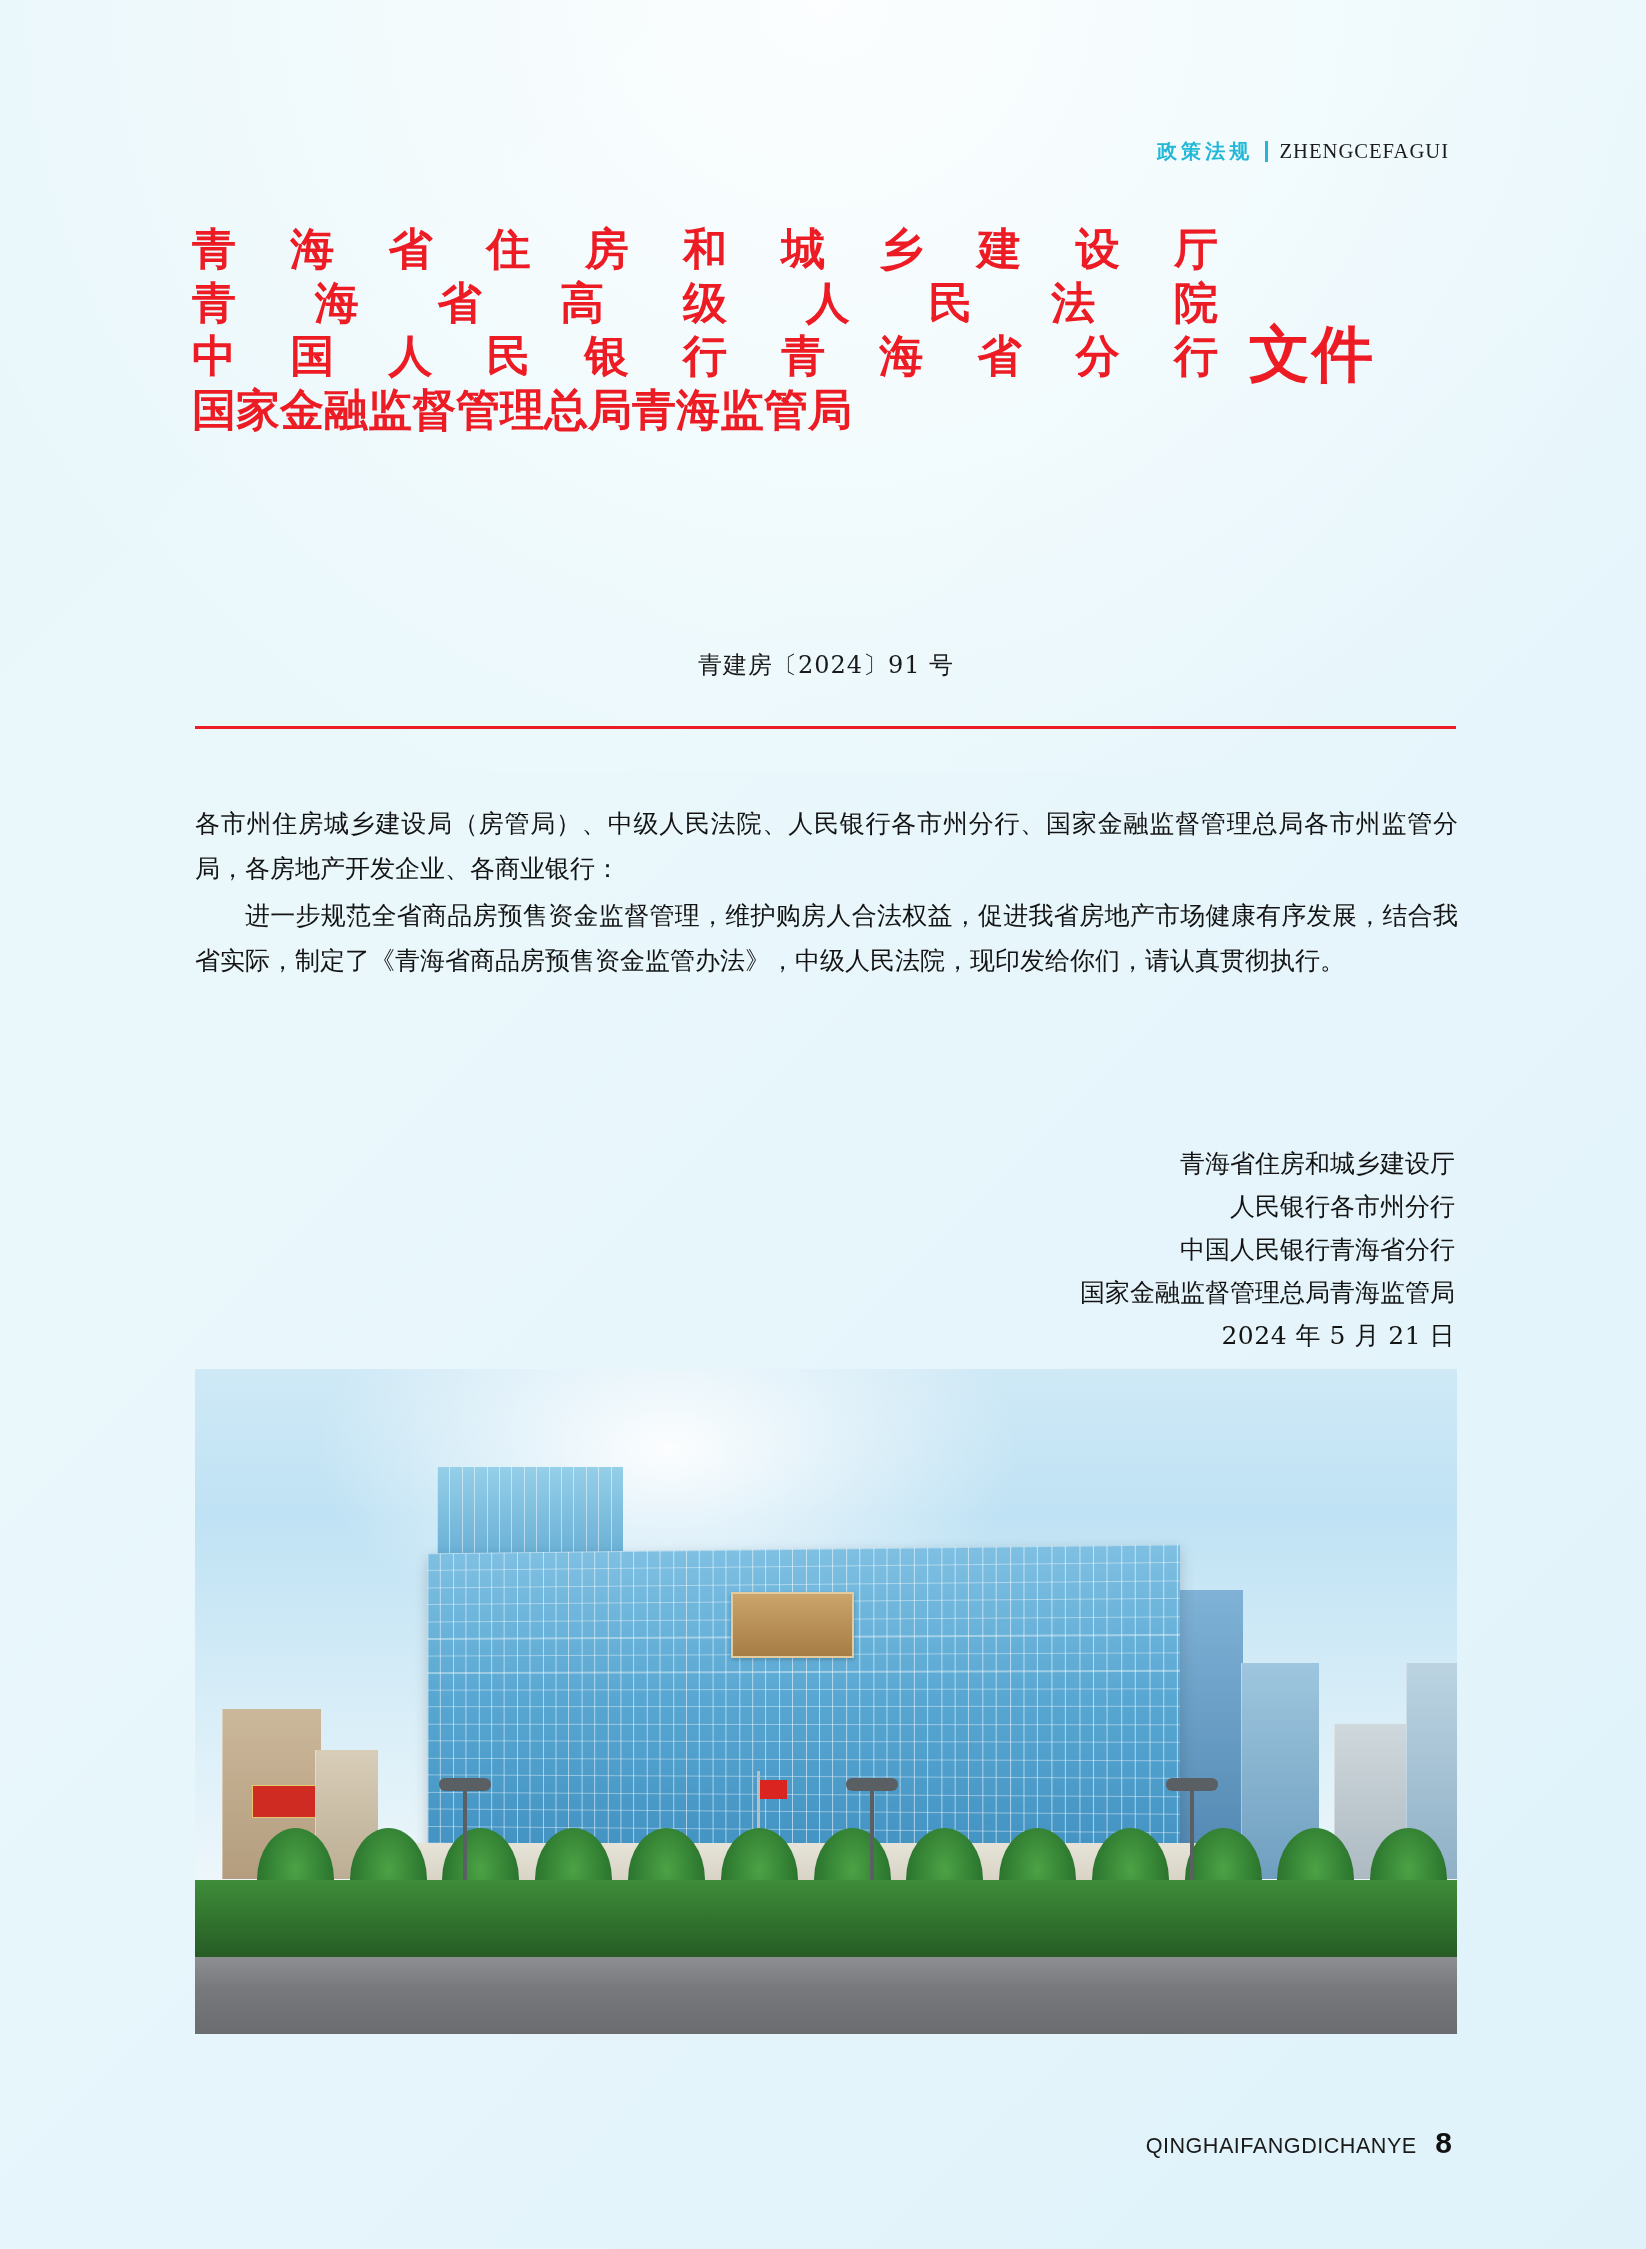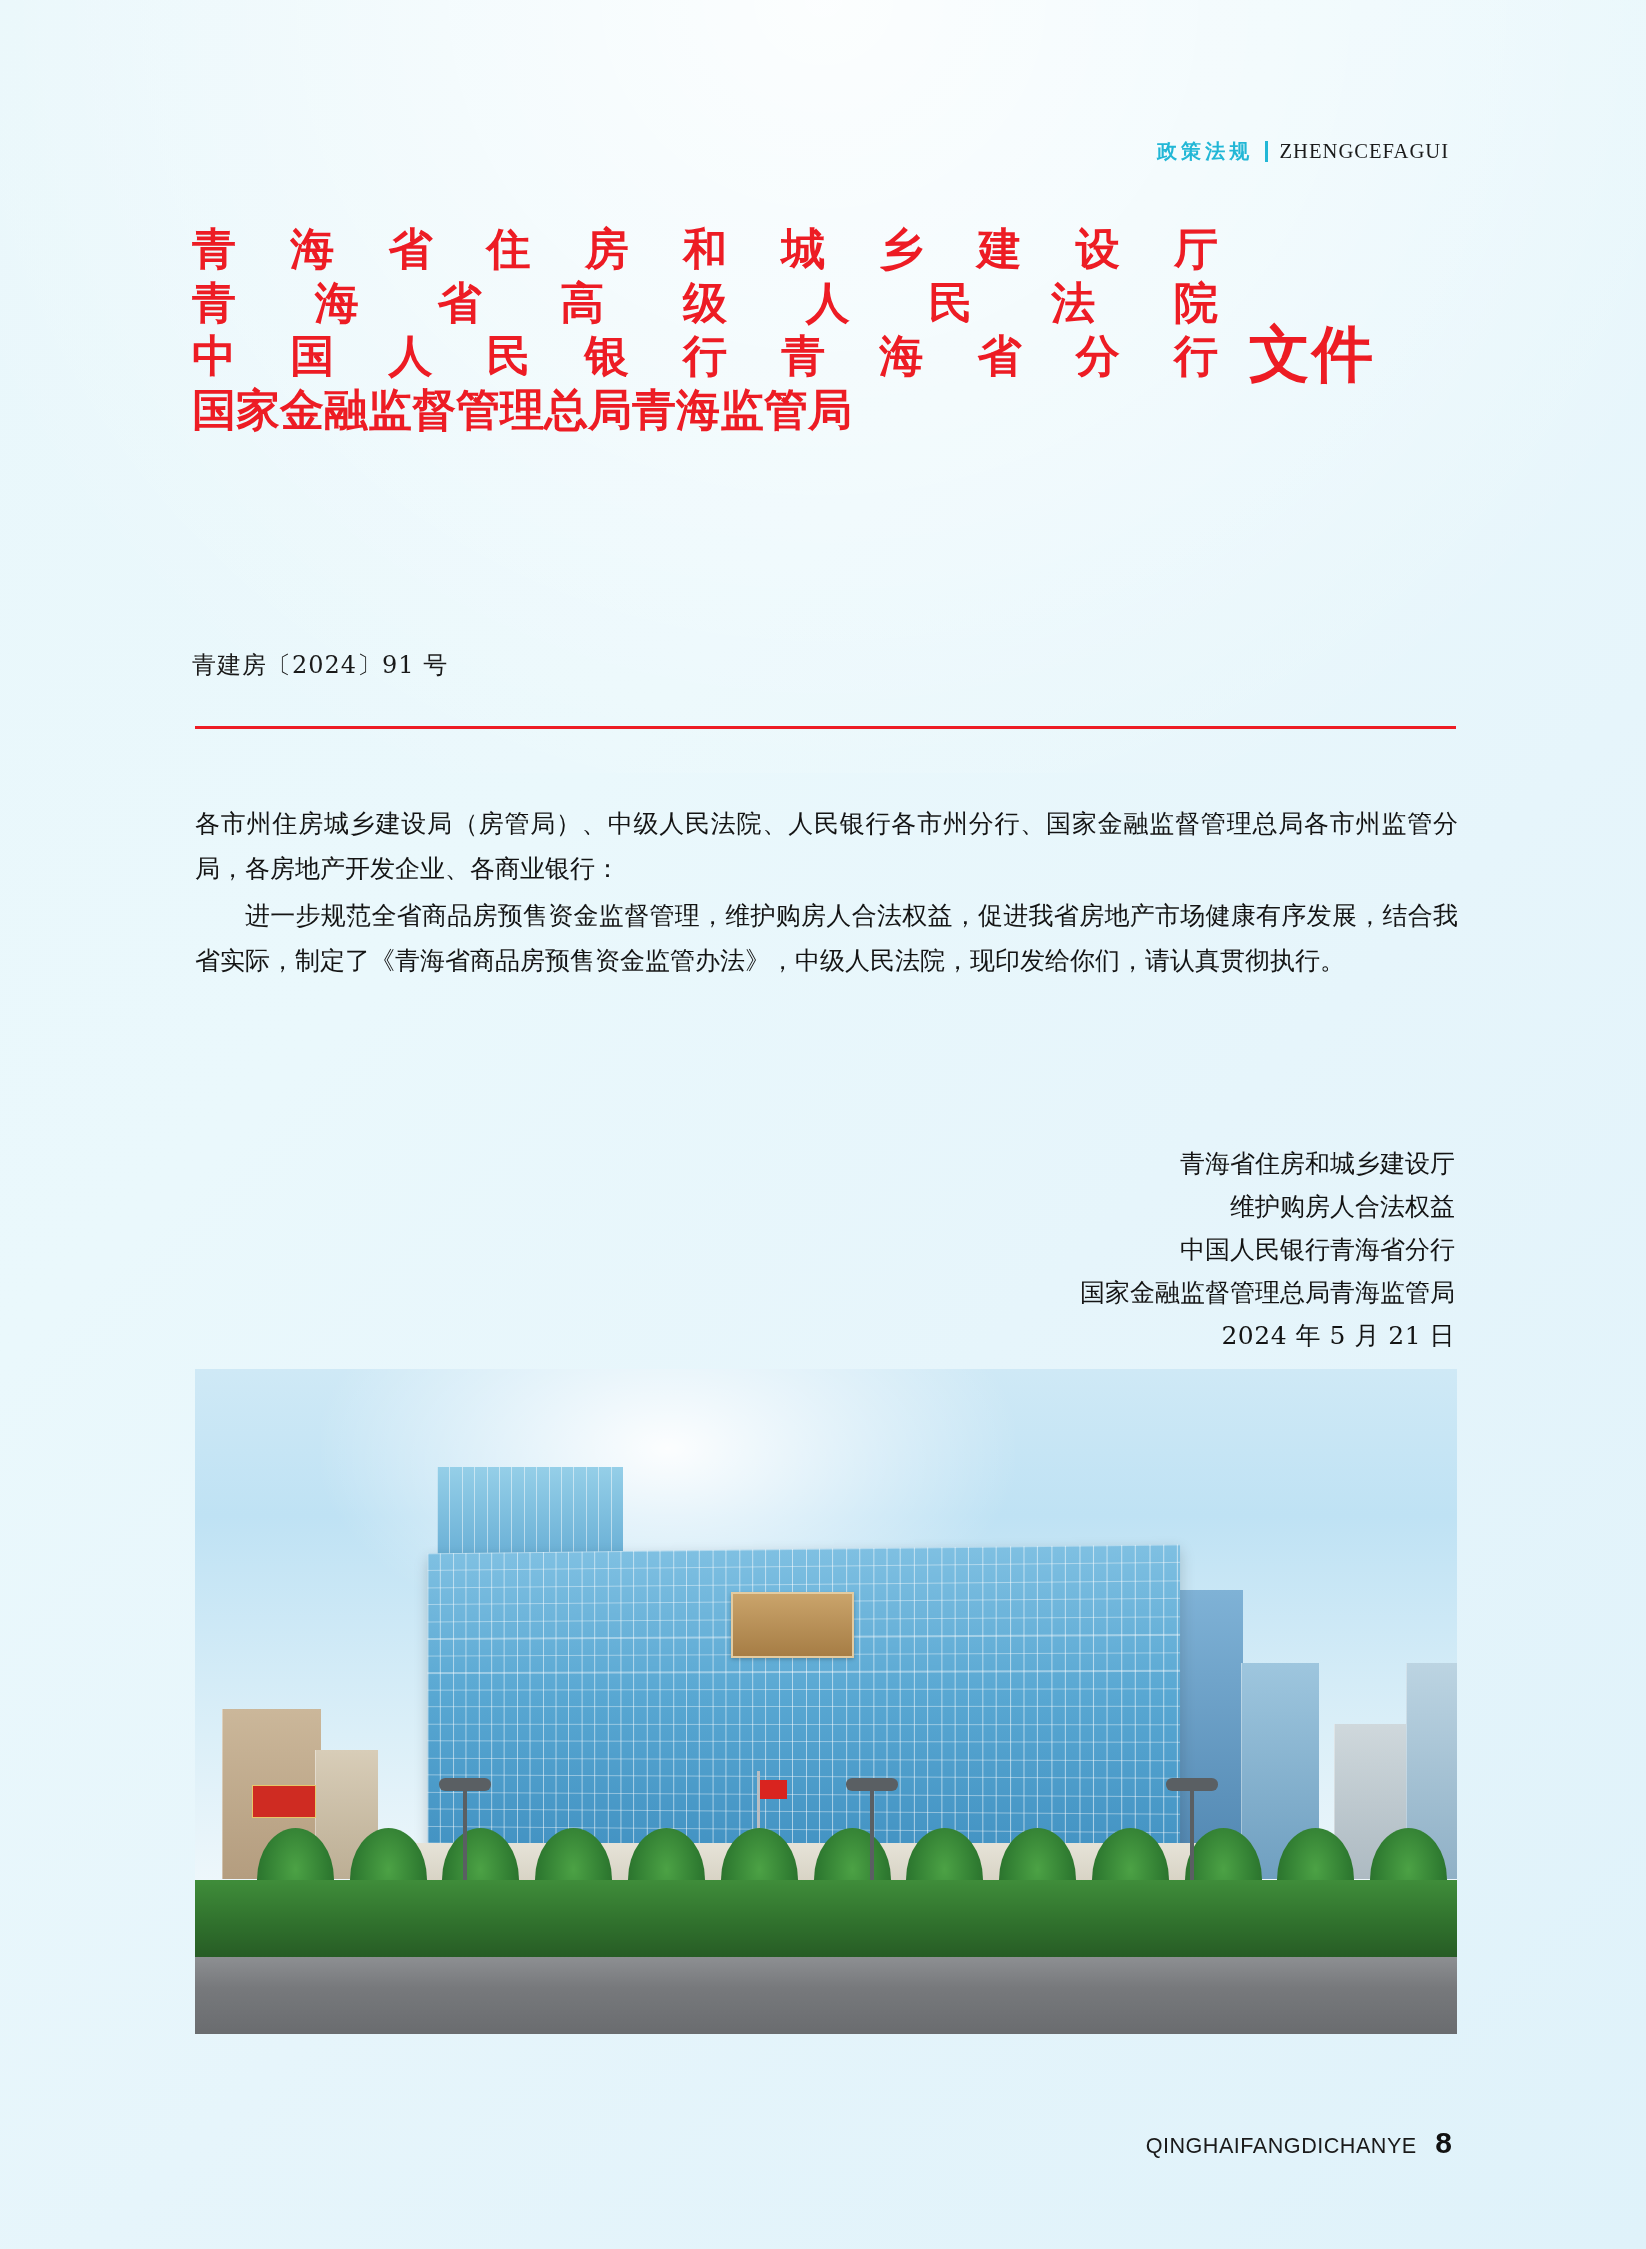--- a/index.html
+++ b/index.html
@@ -99,21 +99,21 @@
     margin-top: 101px;
     letter-spacing: 2.1px;
     white-space: nowrap;
   }
 
   .doc-number {
     position: absolute;
     left: 192px;
     top: 649px;
     width: 1268px;
-    text-align: left;
+    text-align: center;
     font-family: "DejaVu Serif", serif;
     font-size: 24px;
     color: #1a1a1a;
     letter-spacing: 1px;
   }
 
   .red-rule {
     position: absolute;
     left: 195px;
     top: 726px;
@@ -394,21 +394,21 @@
   <div class="doc-number">青建房〔2024〕91 号</div>
   <div class="red-rule"></div>
 
   <div class="body-text">
     <p>各市州住房城乡建设局（房管局）、中级人民法院、人民银行各市州分行、国家金融监督管理总局各市州监管分局，各房地产开发企业、各商业银行：</p>
     <p class="indent">进一步规范全省商品房预售资金监督管理，维护购房人合法权益，促进我省房地产市场健康有序发展，结合我省实际，制定了《青海省商品房预售资金监管办法》，中级人民法院，现印发给你们，请认真贯彻执行。</p>
   </div>
 
   <div class="signature">
     <div>青海省住房和城乡建设厅</div>
-    <div>维护购房人合法权益</div>
+    <div>人民银行各市州分行</div>
     <div>中国人民银行青海省分行</div>
     <div>国家金融监督管理总局青海监管局</div>
     <div class="sig-date">2024 年 5 月 21 日</div>
   </div>
 
   <div class="photo">
     <div class="sky"></div>
     <div class="sun-glow"></div>
 
     <div class="tower t1"></div>

